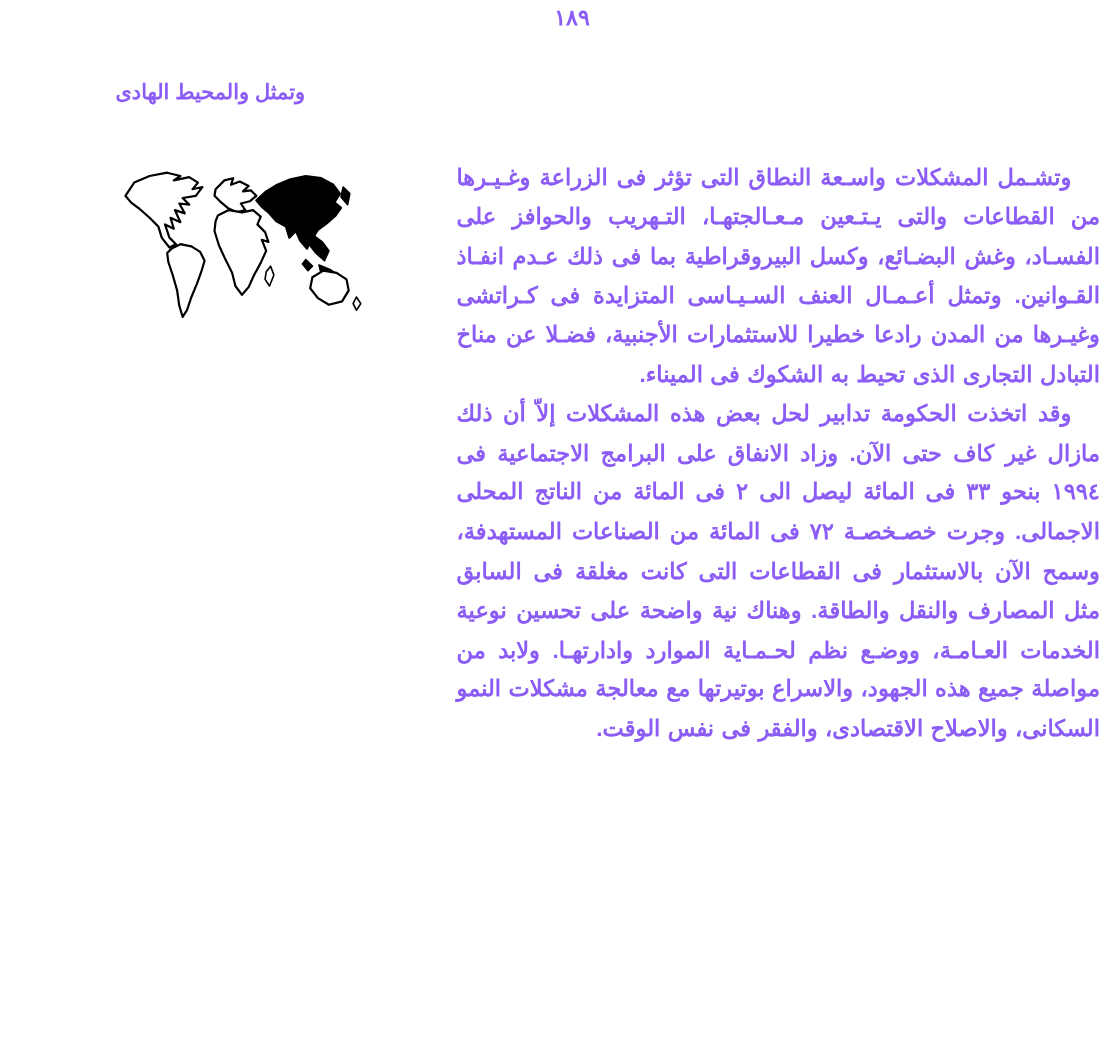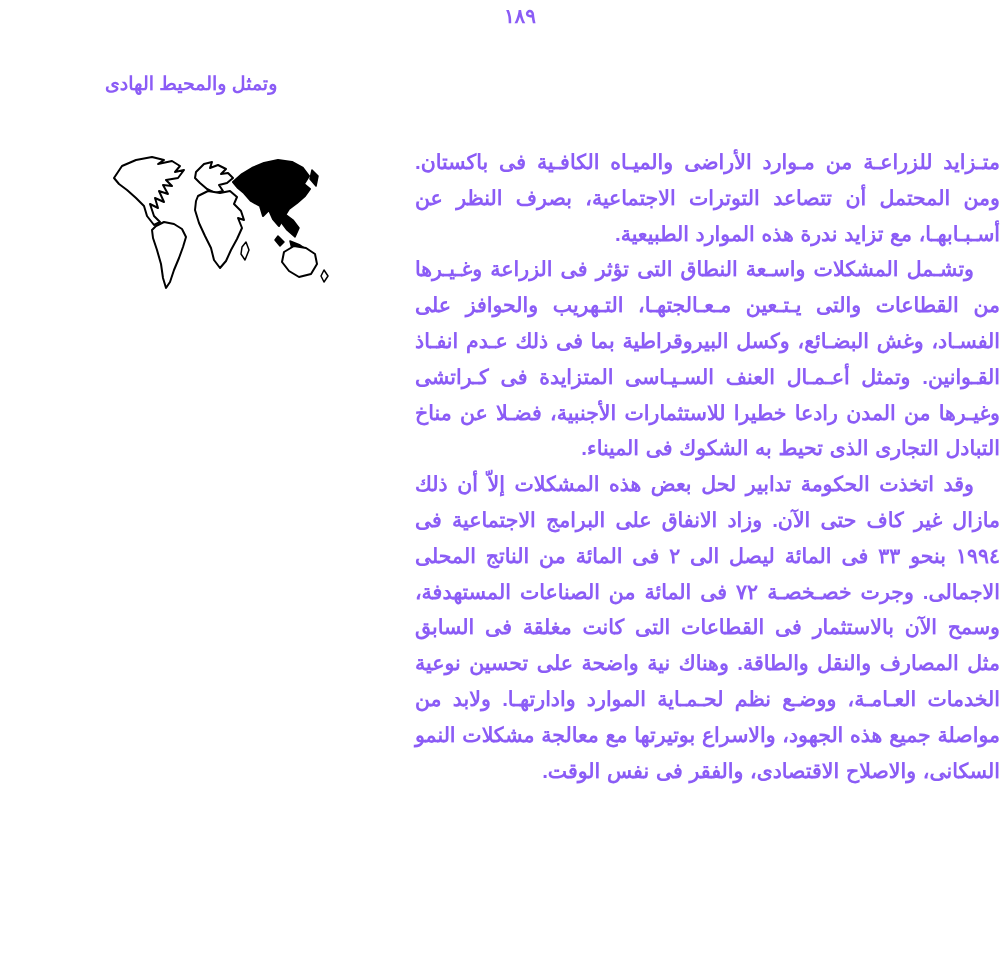--- a/index.html
+++ b/index.html
@@ -96,18 +96,17 @@
       <path d="M190,95 L200,99 L209,105 L203,111 L192,103 Z" fill="#000000" stroke="#000000" stroke-width="1.5" stroke-linejoin="round"></path>
       <path d="M178,90 L184,96 L180,100 L175,94 Z" fill="#000000" stroke="#000000" stroke-width="1.5" stroke-linejoin="round"></path>
 
       <path d="M184,106 L194,100 L206,102 L215,108 L217,118 L211,128 L199,131 L189,125 L182,116 Z" fill="#ffffff" stroke="#000000" stroke-width="2" stroke-linejoin="round"></path>
 
       <path d="M224,124 L228,130 L224,136 L221,130 Z" fill="#ffffff" stroke="#000000" stroke-width="1.5" stroke-linejoin="round"></path>
     </svg>
   </div>
 
   <div class="body-text">
-    <p class="continuation">متـزايد للزراعـة من مـوارد الأراضى والميـاه الكافـية فى باكستان. ومن المحتمل أن تتصاعد التوترات الاجتماعية، بصرف النظر عن أسـبـابهـا، مع تزايد ندرة هذه الموارد الطبيعية.</p>
     <p>وتشـمل المشكلات واسـعة النطاق التى تؤثر فى الزراعة وغـيـرها من القطاعات والتى يـتـعين مـعـالجتهـا، التـهريب والحوافز على الفسـاد، وغش البضـائع، وكسل البيروقراطية بما فى ذلك عـدم انفـاذ القـوانين. وتمثل أعـمـال العنف السـيـاسى المتزايدة فى كـراتشى وغيـرها من المدن رادعا خطيرا للاستثمارات الأجنبية، فضـلا عن مناخ التبادل التجارى الذى تحيط به الشكوك فى الميناء.</p>
     <p>وقد اتخذت الحكومة تدابير لحل بعض هذه المشكلات إلاّ أن ذلك مازال غير كاف حتى الآن. وزاد الانفاق على البرامج الاجتماعية فى ١٩٩٤ بنحو ٣٣ فى المائة ليصل الى ٢ فى المائة من الناتج المحلى الاجمالى. وجرت خصـخصـة ٧٢ فى المائة من الصناعات المستهدفة، وسمح الآن بالاستثمار فى القطاعات التى كانت مغلقة فى السابق مثل المصارف والنقل والطاقة. وهناك نية واضحة على تحسين نوعية الخدمات العـامـة، ووضـع نظم لحـمـاية الموارد وادارتهـا. ولابد من مواصلة جميع هذه الجهود، والاسراع بوتيرتها مع معالجة مشكلات النمو السكانى، والاصلاح الاقتصادى، والفقر فى نفس الوقت.</p>
   </div>
 
 </div>
 
 </body></html>

